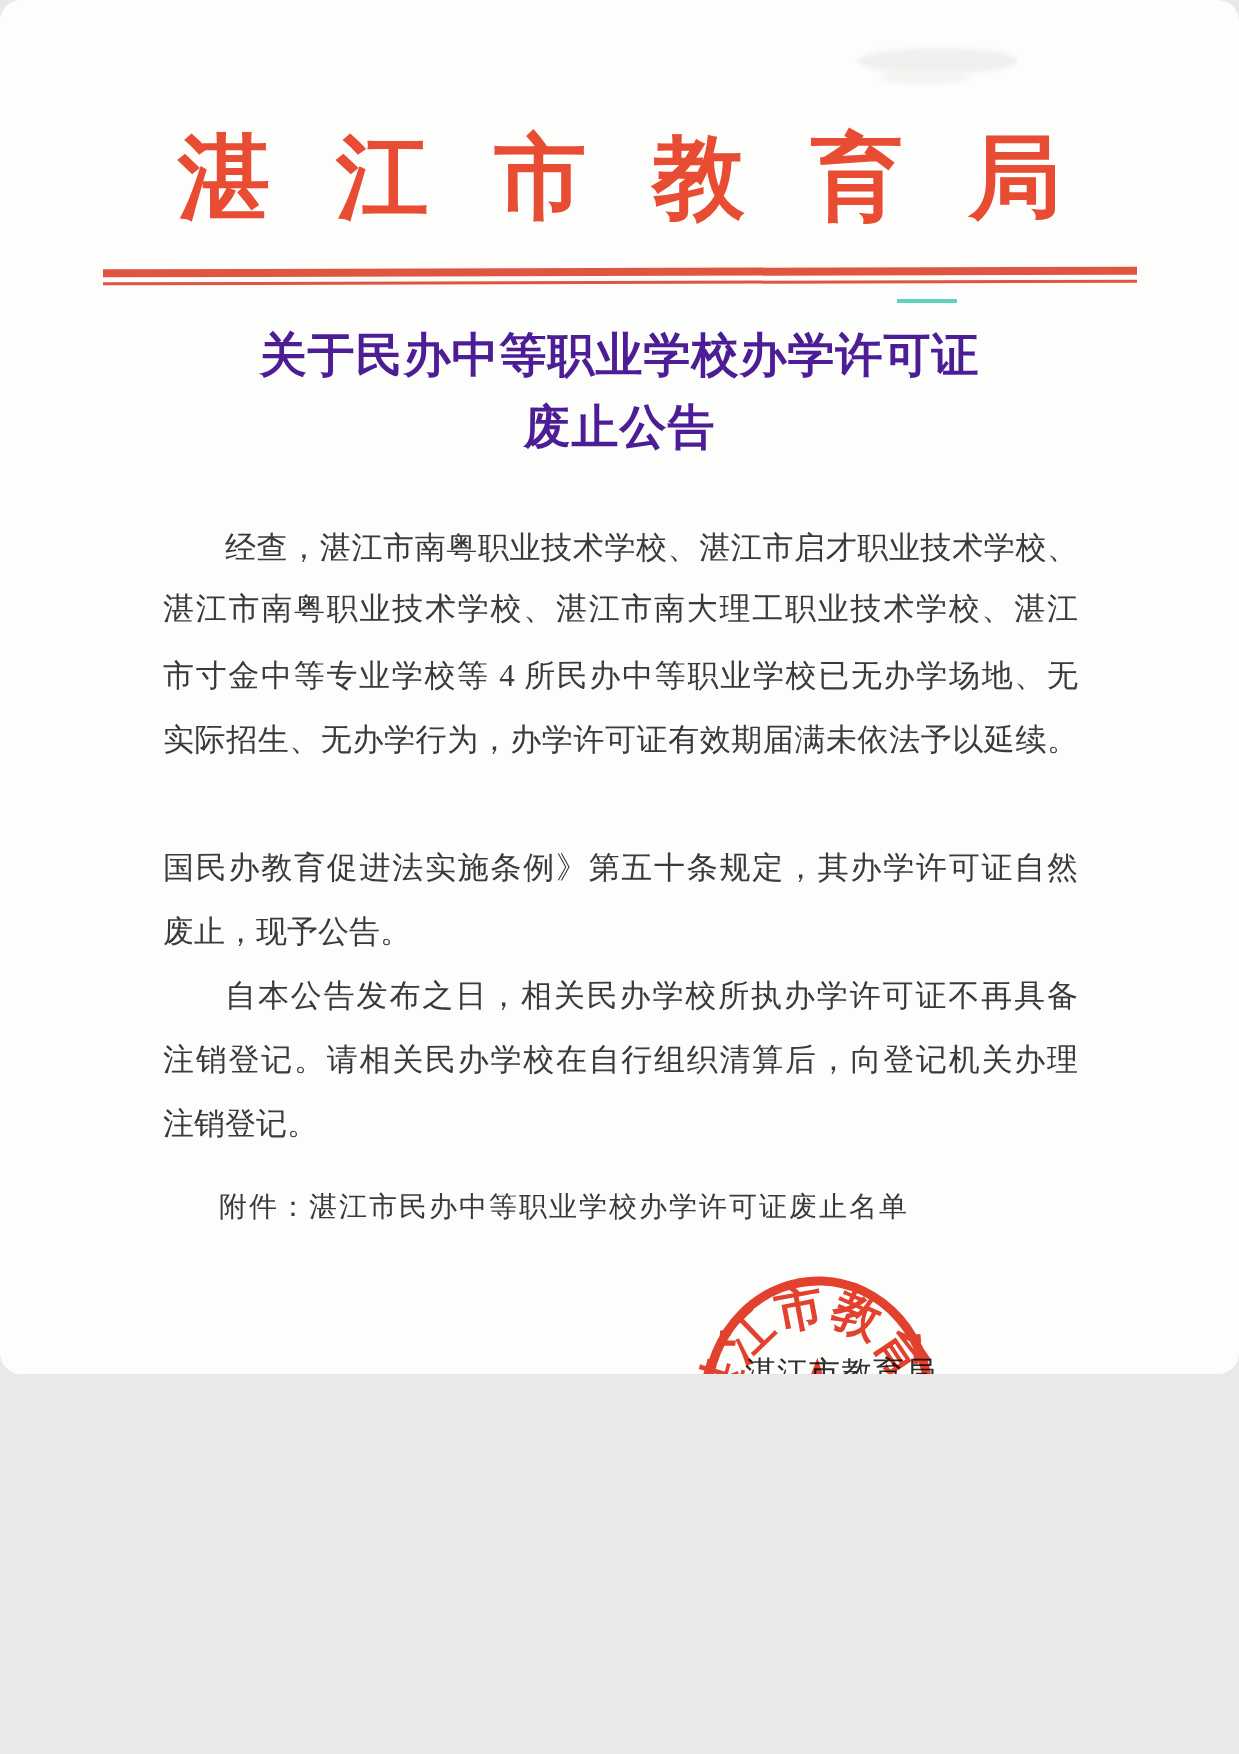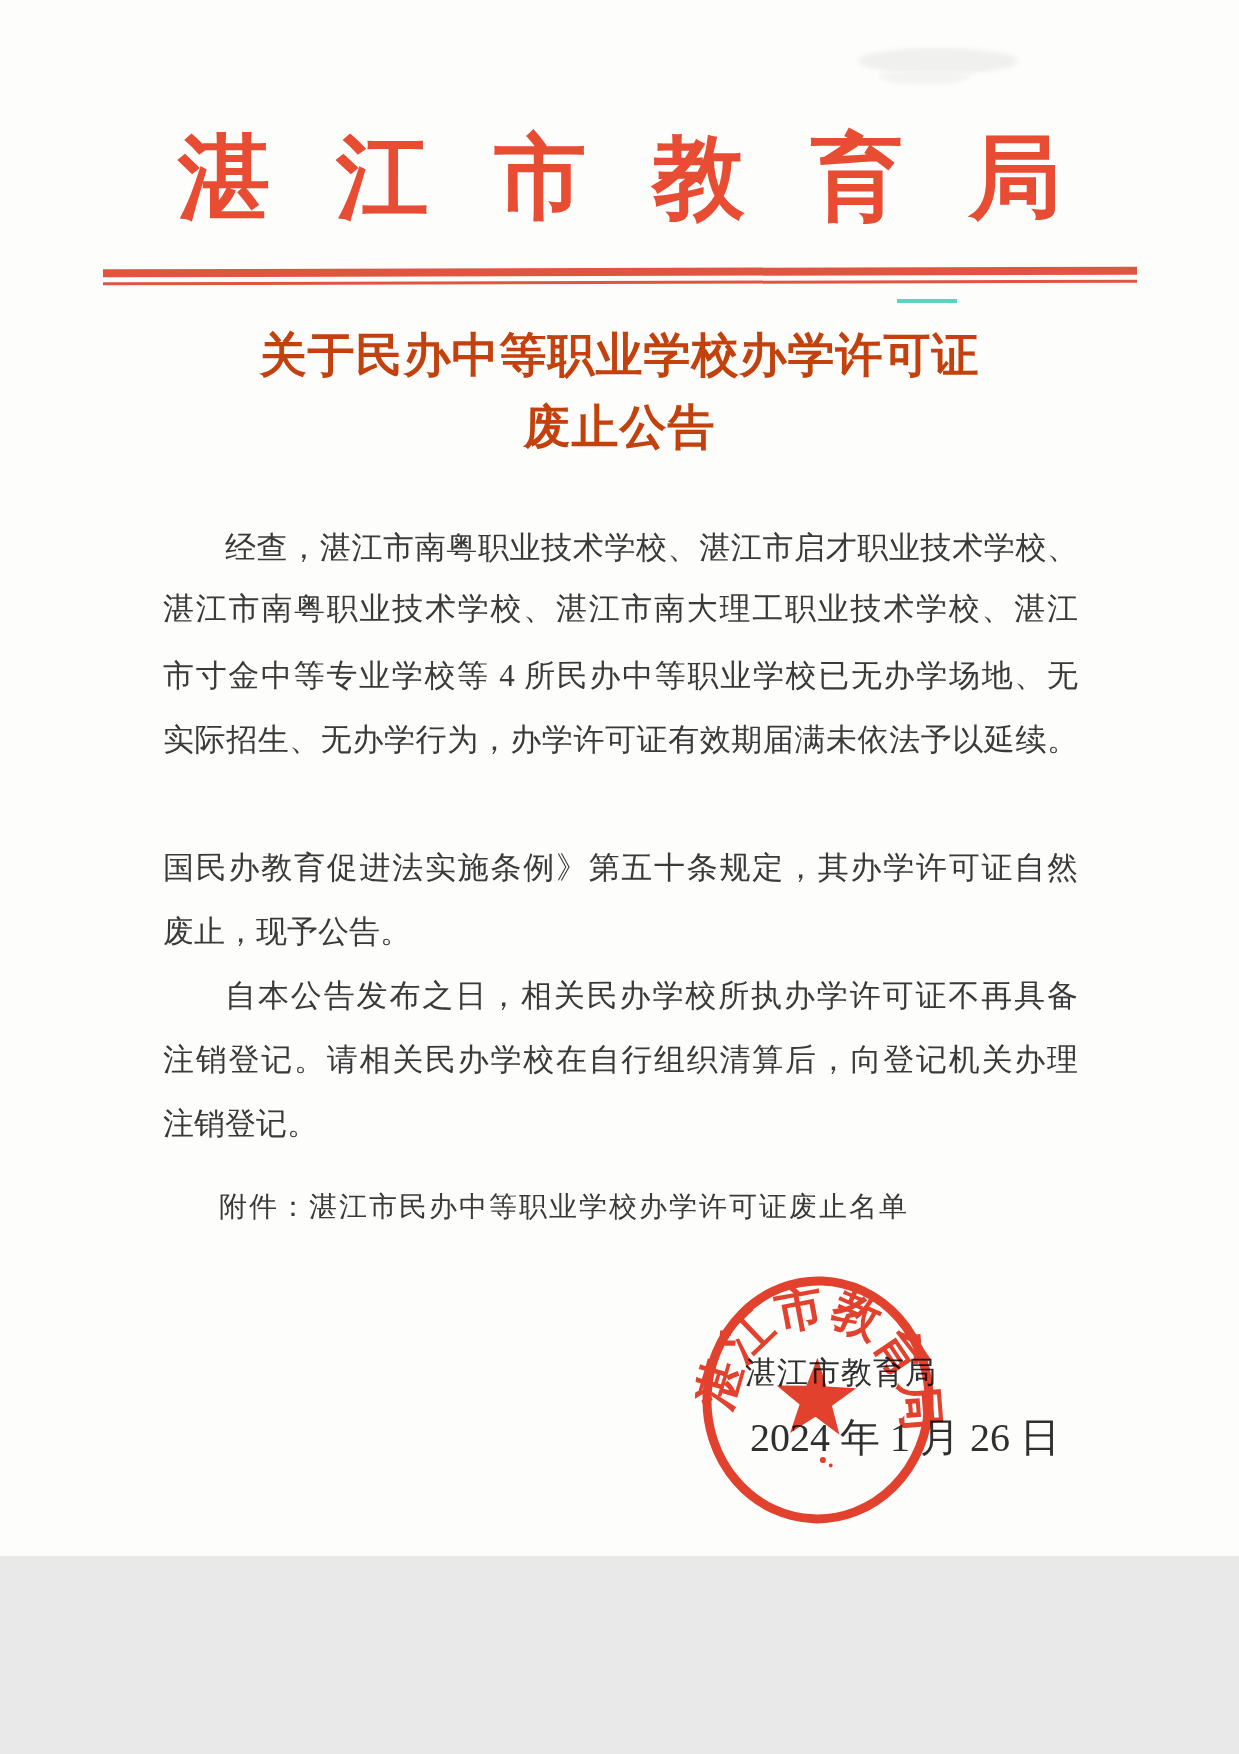--- a/index.html
+++ b/index.html
@@ -1,22 +1,23 @@
 <!DOCTYPE html>
 <html><head>
 <meta charset="utf-8">
 <style>
   html,body{margin:0;padding:0;background:#e9e9e9;}
   .page{
     position:relative;
-    width:1239px;height:1556px;
+    width:1239px;height:1374px;
     margin:0 auto;
     background:#fdfdfc;
     overflow:hidden;
     font-family:"Liberation Serif","DejaVu Serif",serif;
+    border-radius:21px;
   }
   
   .smudge{position:absolute;background:#f0f0ee;border-radius:50%;filter:blur(2px);}
   .smudge.s1{left:858px;top:48px;width:160px;height:26px;}
   .smudge.s2{left:880px;top:70px;width:90px;height:14px;background:#f3f3f1;}
 
   
   .agency{
     position:absolute;left:0;top:128px;width:100%;
     text-align:center;
@@ -33,21 +34,21 @@
   .rule-top-thin {left:103px;top:281px;width:1034px;height:3px;transform:rotate(-0.15deg);}
   .rule-bot-thin {left:92px; top:1588px;width:1048px;height:3px;transform:rotate(-0.25deg);}
   .rule-bot-thick{left:92px; top:1596px;width:1048px;height:9px;transform:rotate(-0.25deg);}
 
   
   .teal-dash{position:absolute;left:897px;top:299px;width:60px;height:4px;background:#42c9b4;opacity:.85;}
 
   
   .doc-title{
     position:absolute;left:0;width:100%;text-align:center;
-    font-weight:bold;color:#c2410c;
+    font-weight:bold;color:#4c1d95;
     font-size:47px;line-height:1;
     letter-spacing:1px;
   }
   .doc-title.t1{top:332px;}
   .doc-title.t2{top:404px;}
 
   
   .bline{
     position:absolute;left:163px;width:915px;height:45px;
     font-size:31px;line-height:45px;color:#3a3a3a;

